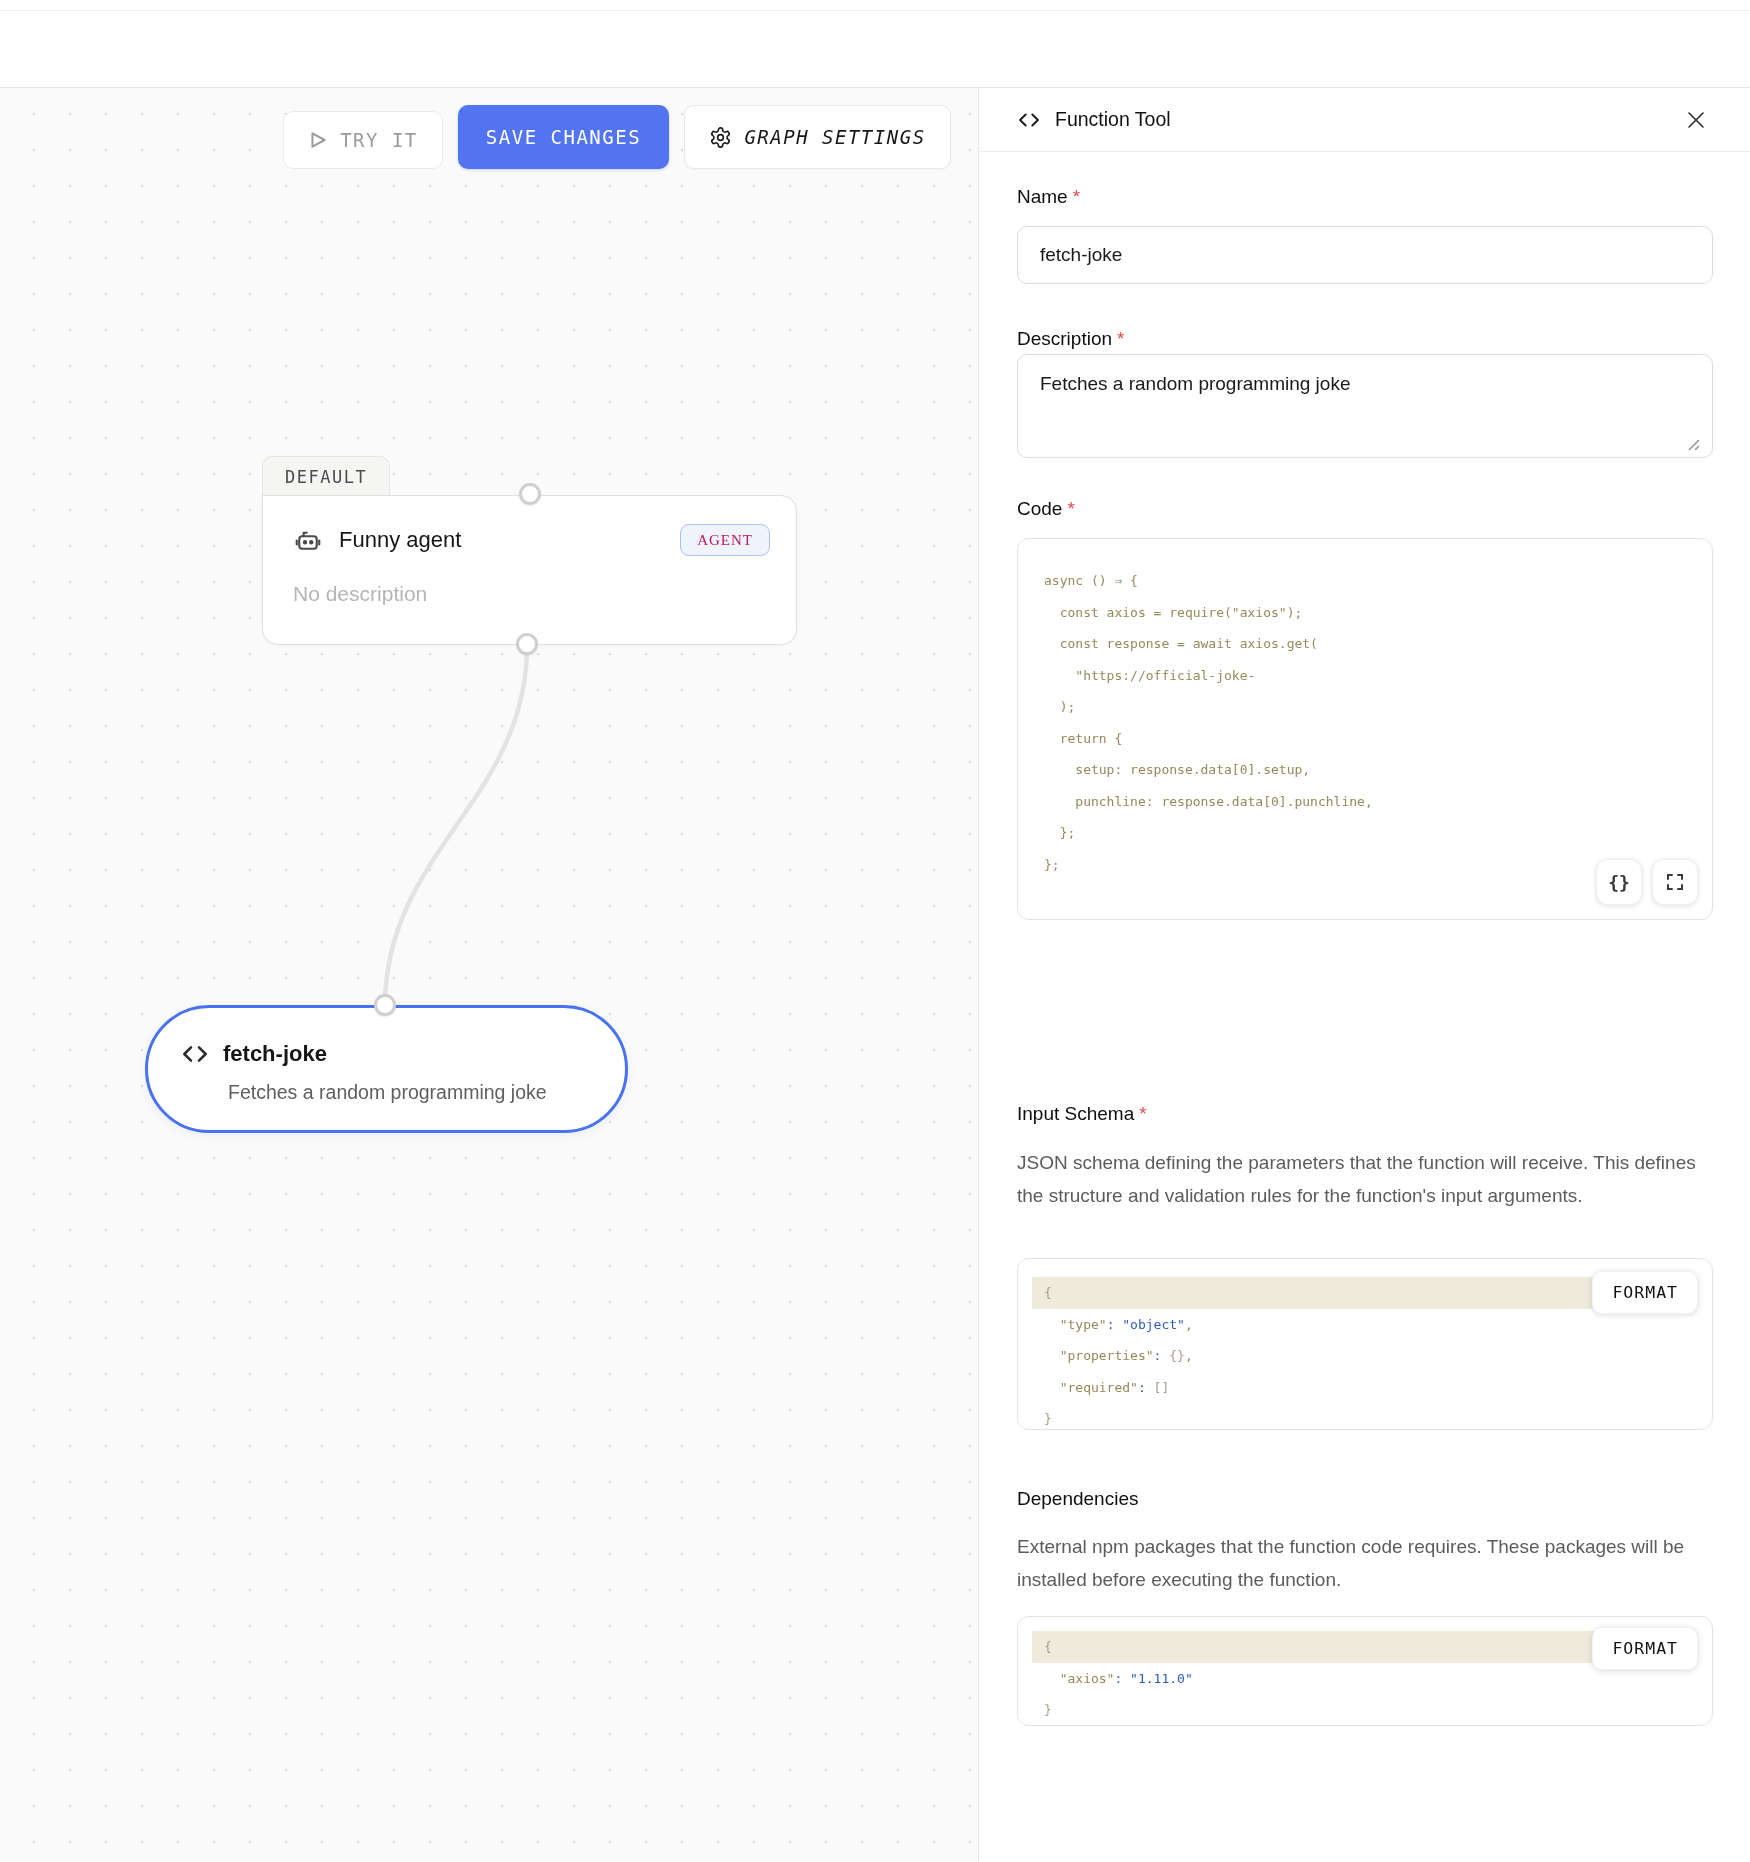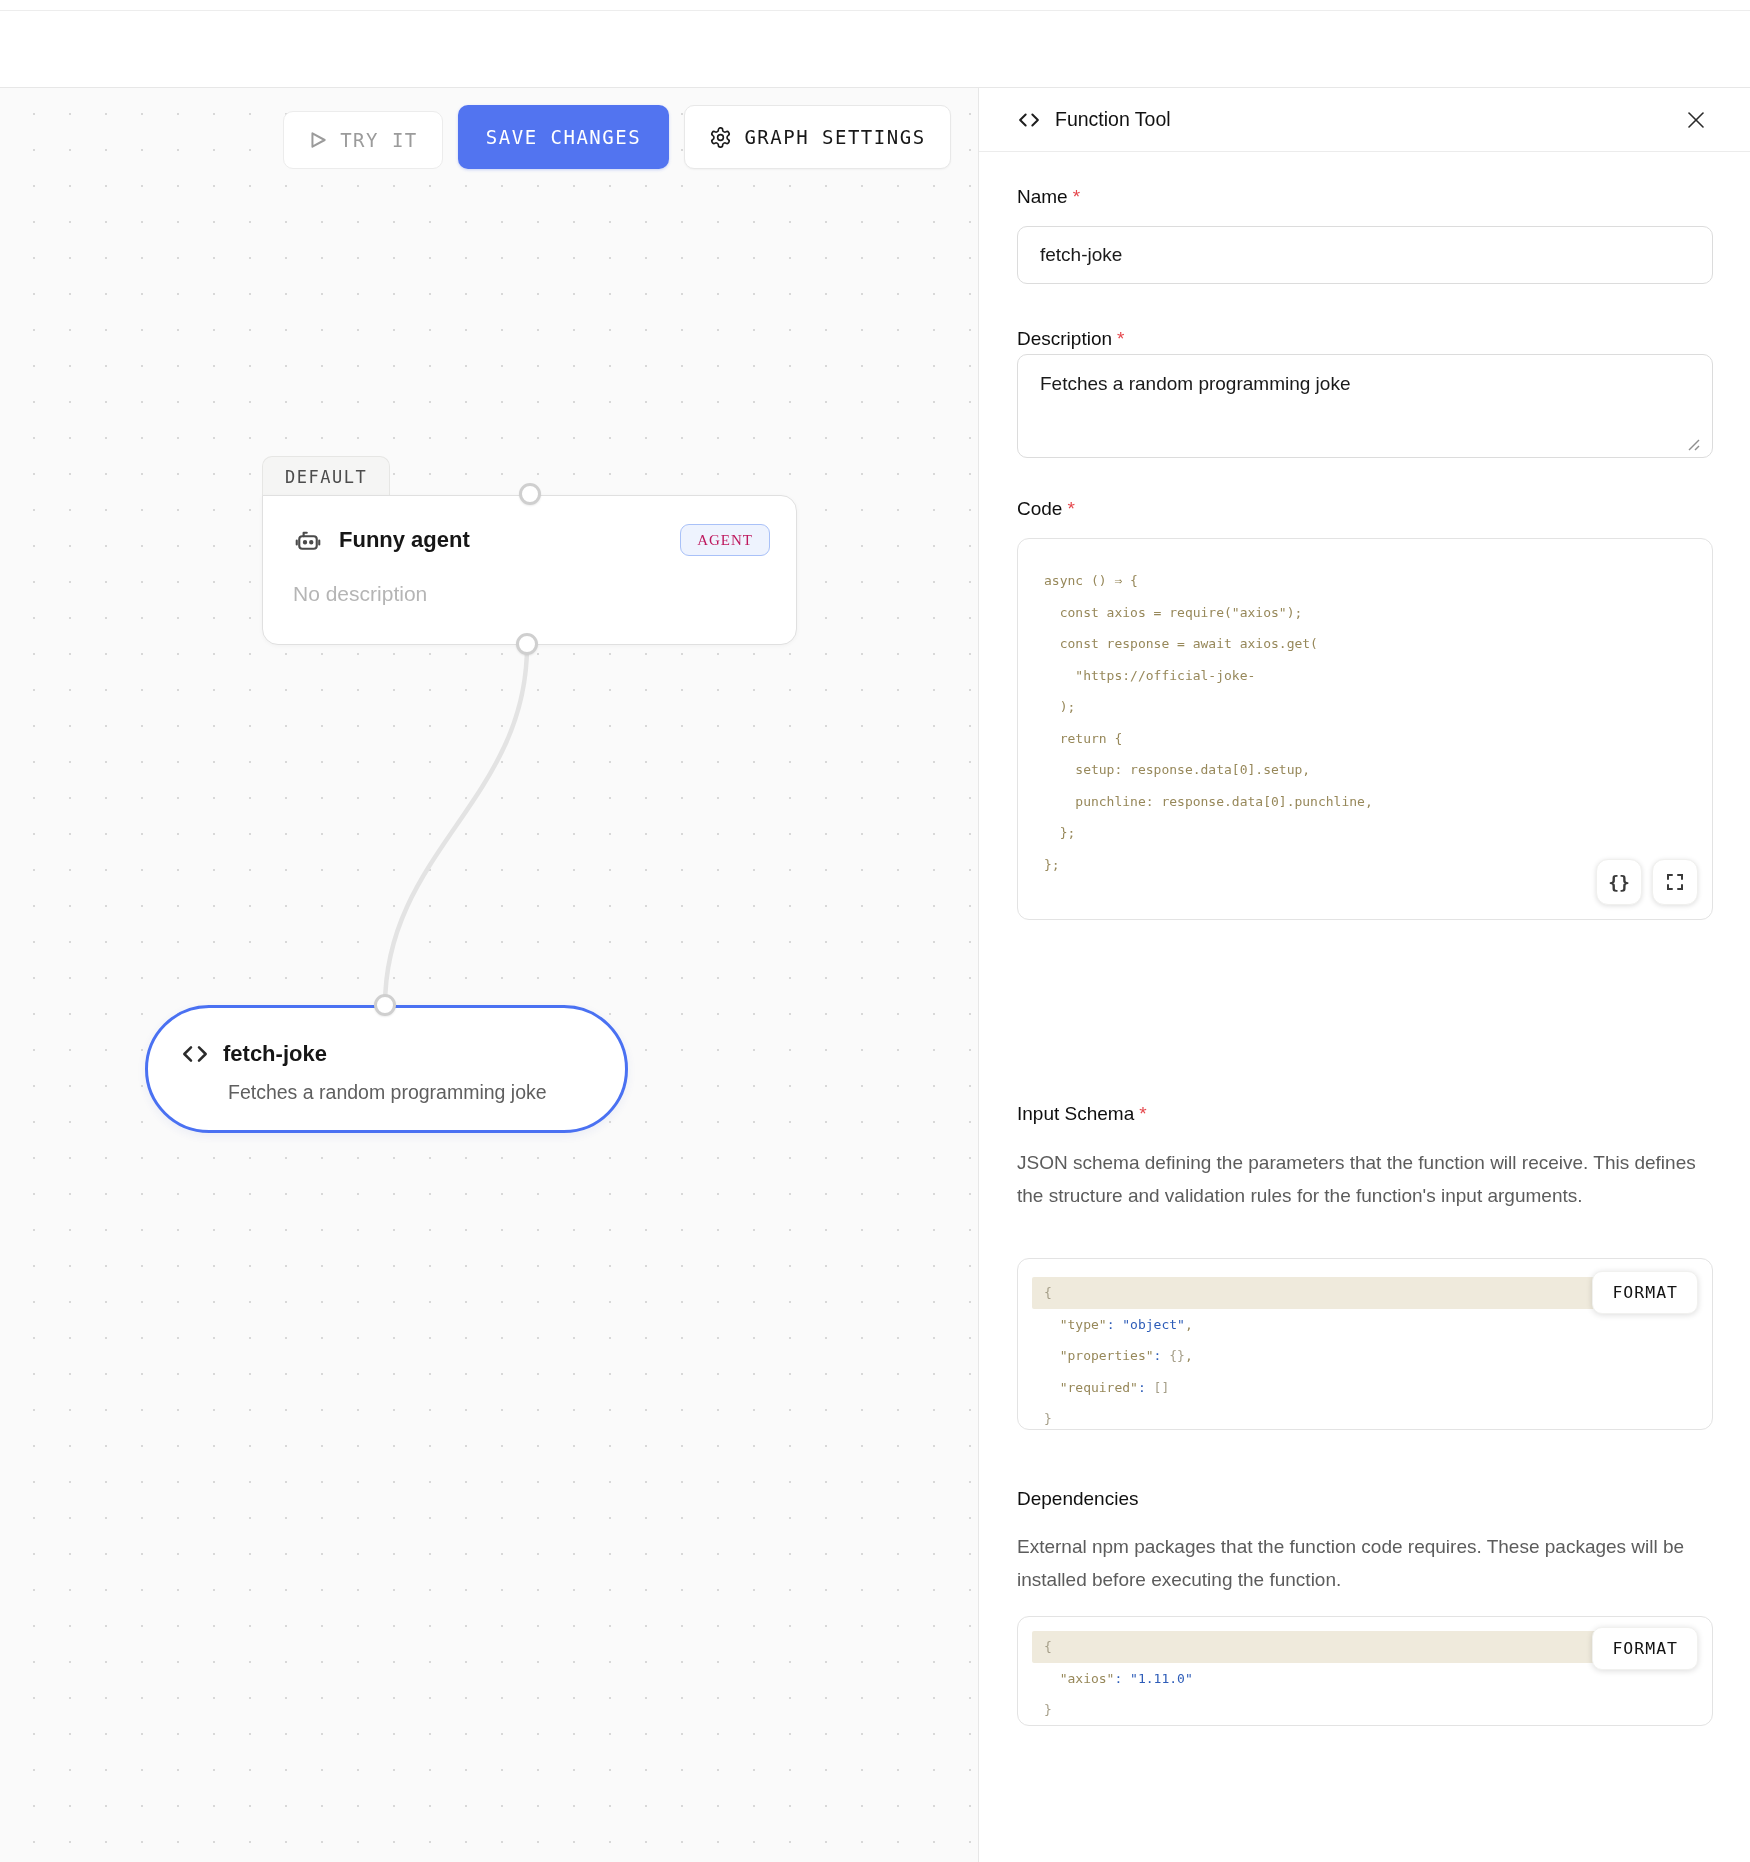--- a/index.html
+++ b/index.html
@@ -21,21 +21,21 @@
   .btn-save { left:458px; top:105px; width:211px; height:64px; background:#5274f0; border:none; color:#ffffff; font-size:19px; box-shadow:0 1px 3px rgba(82,116,240,.3); }
   .btn-graph { left:684px; top:105px; width:267px; height:64px; background:#ffffff; border:1.5px solid #e8e8e8; color:#181818; font-size:19px; box-shadow:0 1px 2px rgba(0,0,0,.04); }
 
   
   .group-tab { position:absolute; left:262px; top:456px; height:40px; padding:0 22px; background:#f5f5f4; border:1.5px solid #e6e6e4;
     border-bottom:none; border-radius:10px 10px 0 0; display:flex; align-items:center;
     font-family:"DejaVu Sans Mono", monospace; font-size:17px; letter-spacing:1.5px; color:#4d4d4d; }
   .agent-node { position:absolute; left:262px; top:495px; width:535px; height:150px; background:#ffffff;
     border:1.5px solid #e0e0e0; border-radius:0 16px 16px 16px; box-shadow:0 1px 4px rgba(0,0,0,.04); }
   .agent-row { position:absolute; left:30px; top:28px; right:26px; display:flex; align-items:center; }
-  .agent-title { font-size:22px; font-weight:bold; color:#161616; margin-left:16px; }
+  .agent-title { font-size:22px; font-weight:normal; color:#161616; margin-left:16px; }
   .agent-badge { margin-left:auto; height:32px; padding:0 16px; display:flex; align-items:center;
     background:#eef3fe; border:1.5px solid #a9c1f8; border-radius:9px; color:#be185d;
     font-family:Liberation Serif, serif; font-size:15px; letter-spacing:1px; }
   .agent-desc { position:absolute; left:30px; top:86px; font-size:21px; color:#b5b5b5; }
 
   
   .tool-node { position:absolute; left:145px; top:1005px; width:483px; height:128px; background:#ffffff;
     border:3px solid #4a71f2; border-radius:64px; box-shadow:0 3px 10px rgba(40,70,180,.07); }
   .tool-row { position:absolute; left:33px; top:33px; display:flex; align-items:center; }
   .tool-title { font-size:22px; font-weight:bold; color:#161616; margin-left:14px; }
@@ -99,21 +99,21 @@
       <span class="icon">
         <svg width="20" height="20" viewBox="0 0 18 18">
             <polygon points="4,3 15,9 4,15" fill="none" stroke="#9b9b9b" stroke-width="1.8" stroke-linejoin="round"></polygon>
           </svg>
       </span>
       <span>TRY IT</span>
     </div>
     <div class="toolbar-btn btn-save" style="top:17px;">
       <span>SAVE CHANGES</span>
     </div>
-    <div class="toolbar-btn btn-graph" style="top:17px;">
+    <div class="toolbar-btn btn-graph" style="top:17px;font-style:italic;">
       <span class="icon">
         <svg width="23" height="23" viewBox="0 0 24 24" fill="none" stroke="#1a1a1a" stroke-width="1.7">
           <path d="M12.22 2h-.44a2 2 0 0 0-2 2v.18a2 2 0 0 1-1 1.73l-.43.25a2 2 0 0 1-2 0l-.15-.08a2 2 0 0 0-2.73.73l-.22.38a2 2 0 0 0 .73 2.73l.15.1a2 2 0 0 1 1 1.72v.51a2 2 0 0 1-1 1.74l-.15.09a2 2 0 0 0-.73 2.73l.22.38a2 2 0 0 0 2.73.73l.15-.08a2 2 0 0 1 2 0l.43.25a2 2 0 0 1 1 1.73V20a2 2 0 0 0 2 2h.44a2 2 0 0 0 2-2v-.18a2 2 0 0 1 1-1.73l.43-.25a2 2 0 0 1 2 0l.15.08a2 2 0 0 0 2.73-.73l.22-.39a2 2 0 0 0-.73-2.73l-.15-.08a2 2 0 0 1-1-1.74v-.5a2 2 0 0 1 1-1.74l.15-.09a2 2 0 0 0 .73-2.73l-.22-.38a2 2 0 0 0-2.73-.73l-.15.08a2 2 0 0 1-2 0l-.43-.25a2 2 0 0 1-1-1.73V4a2 2 0 0 0-2-2z"></path>
           <circle cx="12" cy="12" r="3"></circle>
         </svg>
       </span>
       <span>GRAPH SETTINGS</span>
     </div>
 
     <div class="group-tab" style="top:368px;">

